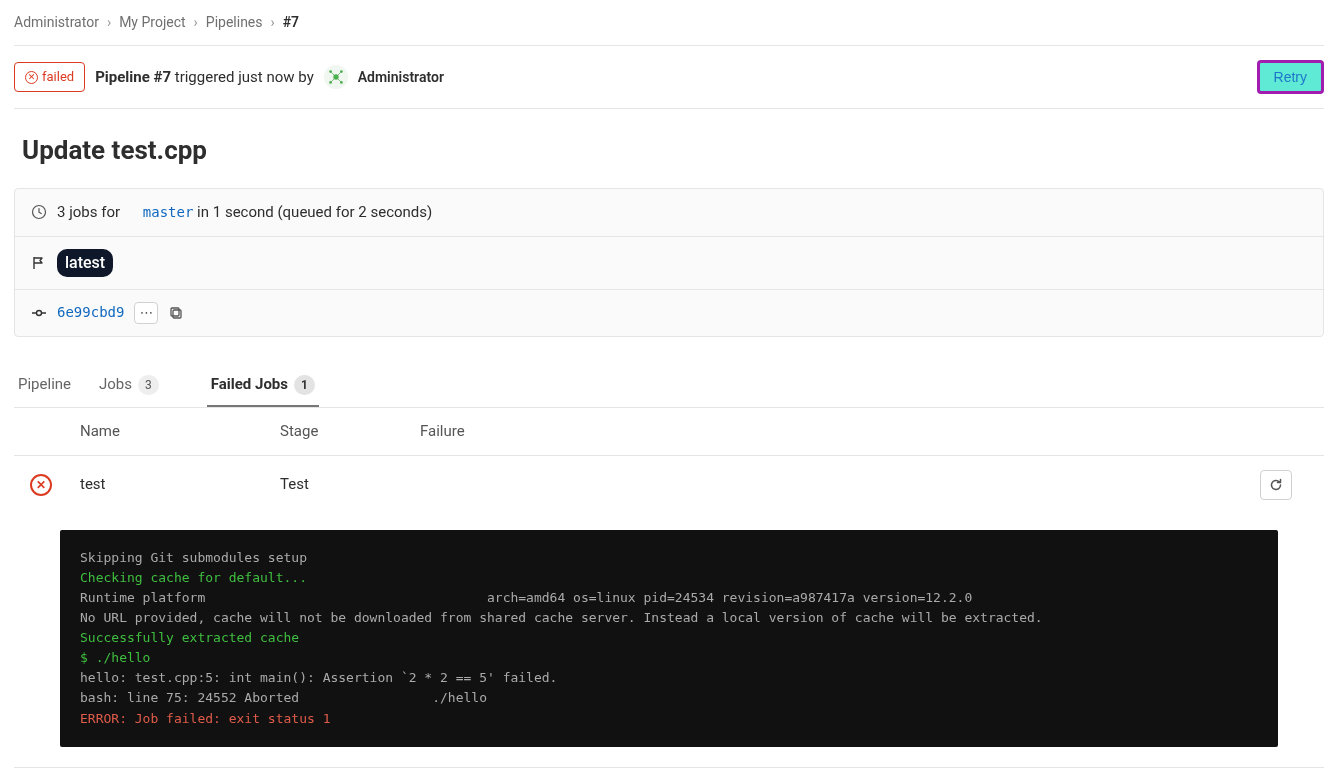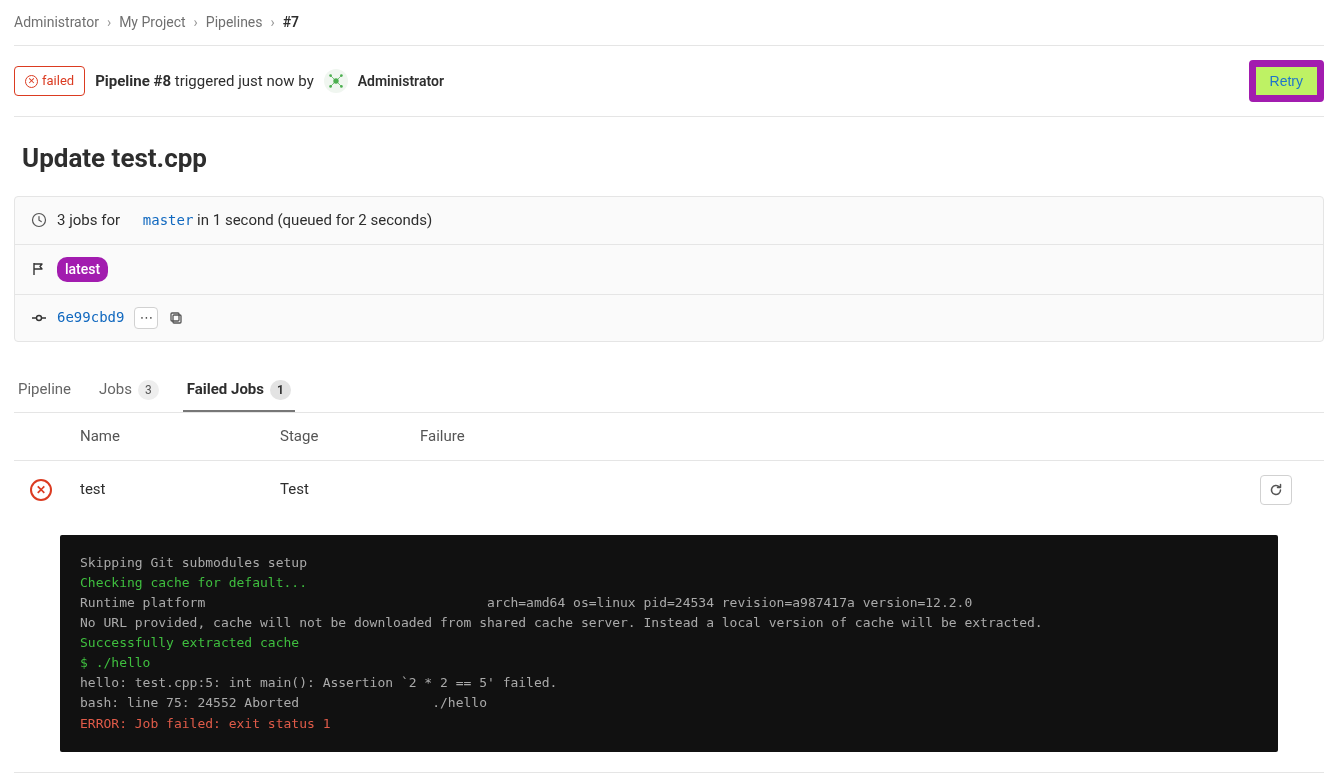--- a/index.html
+++ b/index.html
@@ -60,23 +60,23 @@
     .avatar-identicon {
       width: 24px; height: 24px; border-radius: 50%;
       background: #f0f6f0;
       display: inline-flex; align-items: center; justify-content: center;
     }
     .avatar-identicon svg { width: 18px; height: 18px; }
 
     .admin-link { color: #2e2e2e; font-weight: 600; }
 
     .retry-btn {
-      border: 7px solid #a21caf;
+      border: 3px solid #a21caf;
       color: #1f75cb;
-      background: #bef264;
+      background: #5eead4;
       border-radius: 4px;
       padding: 6px 14px;
       font-size: 14px;
       cursor: pointer;
     }
 
     h1.page-title { font-size: 26px; font-weight: 700; margin: 22px 8px 18px; }
 
     .infobox {
       border: 1px solid #e5e5e5;
@@ -89,43 +89,43 @@
       display: flex;
       align-items: center;
       gap: 10px;
       color: #2e2e2e;
       font-size: 15px;
     }
     .infobox .row + .row { border-top: 1px solid #e5e5e5; }
     .branch-link { color: #1068bf; font-family: ui-monospace, Menlo, Consolas, monospace; font-size: 14px; padding-left: 19px; }
 
     .tag-latest {
-      background: #a21caf; color: #fff;
-      font-size: 14px; padding: 2px 8px; border-radius: 10px;
+      background: #0f172a; color: #fff;
+      font-size: 16px; padding: 2px 8px; border-radius: 10px;
       font-weight: 500;
     }
     .commit-sha { color: #1068bf; font-family: ui-monospace, Menlo, Consolas, monospace; font-size: 14px; }
     .sha-row { gap: 8px; }
     .small-icon-btn {
       border: 1px solid #d1d1d1; background:#fff; border-radius:4px;
       width:24px; height:22px; display:inline-flex; align-items:center; justify-content:center;
       cursor:pointer; color:#555;
     }
 
     .tabs {
       display: flex; gap: 20px;
       border-bottom: 1px solid #e5e5e5;
       margin-top: 24px;
     }
     .tab {
       padding: 12px 4px;
       color: #666; font-size: 15px;
       display: flex; align-items:flex-end; gap: 6px;
     }
-    .tab.active { color: #2e2e2e; font-weight: 700; box-shadow: inset 0 -2px 0 #777; }
+    .tab.active { color: #2e2e2e; font-weight: 700; box-shadow: inset 0 -2px 0 #777; margin-left: 24px; }
     .count-pill { background: #eee; border-radius: 10px; padding: 1px 7px; font-size: 12px; color:#555; }
     .tab.active .count-pill { background: #e3e3e3; color:#333; }
 
     .job-table-head {
       display: flex; padding: 12px 16px; font-size: 15px; color:#555;
       border-bottom: 1px solid #e5e5e5;
     }
     .col-status { width: 50px; }
     .col-name { width: 200px; }
     .col-stage { width: 140px; }
@@ -179,21 +179,21 @@
     <strong>#7</strong>
   </div>
 
   <div class="header-row">
     <div class="header-left">
       <span class="badge-failed">
         <span class="failed-circle">✕</span>
         <span>failed</span>
       </span>
       <span class="pipeline-desc">
-        <b>Pipeline #8</b>
+        <b>Pipeline #7</b>
         <span>triggered just now by</span>
       </span>
       <span class="avatar-identicon">
         <svg viewBox="0 0 20 20">
           <circle cx="10" cy="10" r="3" fill="#4caf50"></circle>
           <circle cx="4" cy="4" r="1.5" fill="#4caf50"></circle>
           <circle cx="16" cy="4" r="1.5" fill="#4caf50"></circle>
           <circle cx="4" cy="16" r="1.5" fill="#4caf50"></circle>
           <circle cx="16" cy="16" r="1.5" fill="#4caf50"></circle>
           <line x1="10" y1="10" x2="4" y2="4" stroke="#4caf50" stroke-width="0.8"></line>

